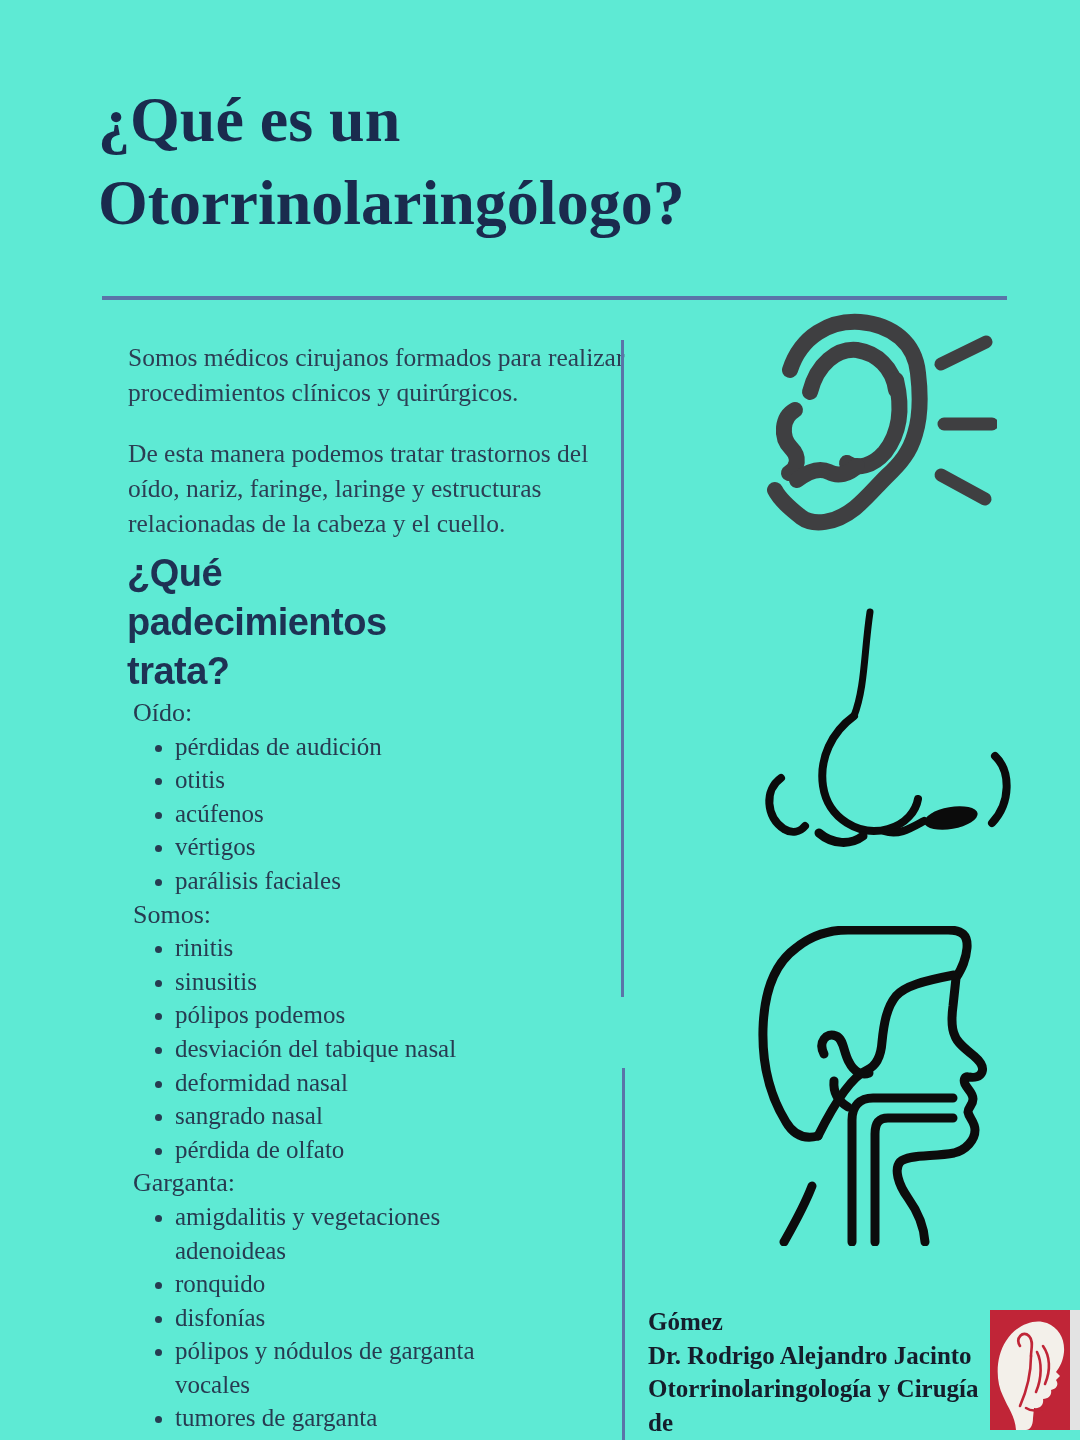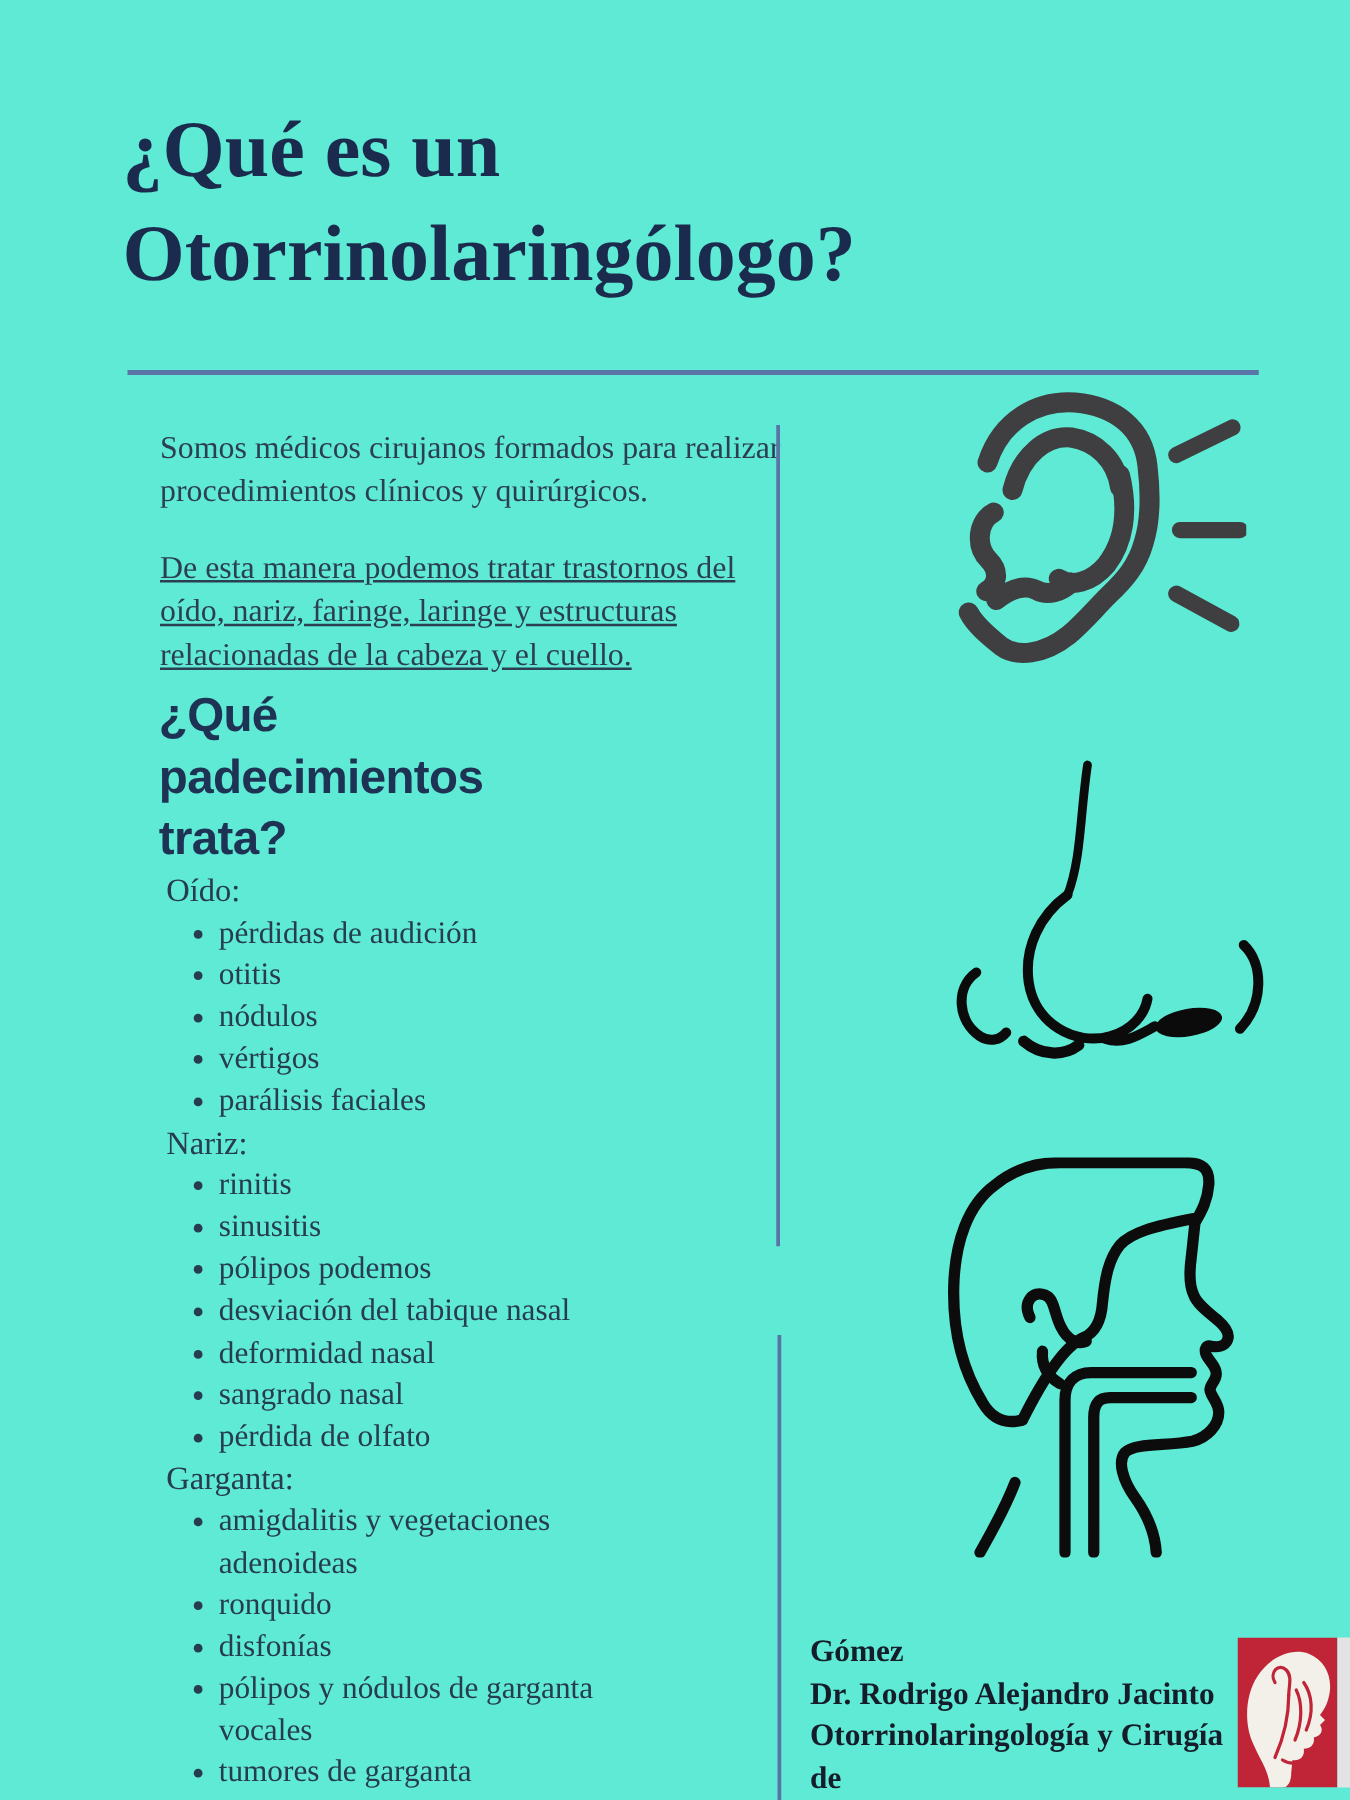--- a/index.html
+++ b/index.html
@@ -18,21 +18,21 @@
   .hrule{
     position:absolute;left:102px;top:296px;width:905px;height:4px;
     background:#5a74a8;
   }
   
   .para{
     position:absolute;left:128px;width:508px;
     font-size:25.5px;line-height:35px;color:#2c3e54;
   }
   .p1{top:340px;}
-  .p2{top:436px;text-decoration:underline;}
+  .p2{top:436px;}
   
   .q-heading{
     position:absolute;left:127px;top:549px;width:300px;
     font-family:"Liberation Sans","DejaVu Sans",sans-serif;
     font-size:38px;line-height:49px;font-weight:bold;color:#1e3254;
     letter-spacing:-0.5px;
   }
   
   .cond{
     position:absolute;left:133px;top:696px;width:500px;
@@ -72,25 +72,25 @@
   <div class="para p1">Somos médicos cirujanos formados para realizar procedimientos clínicos y quirúrgicos.</div>
   <div class="para p2">De esta manera podemos tratar trastornos del oído, nariz, faringe, laringe y estructuras relacionadas de la cabeza y el cuello.</div>
 
   <div class="q-heading">¿Qué padecimientos trata?</div>
 
   <div class="cond">
     <div class="lbl">Oído:</div>
     <ul>
       <li>pérdidas de audición</li>
       <li>otitis</li>
-      <li>nódulos</li>
+      <li>acúfenos</li>
       <li>vértigos</li>
       <li>parálisis faciales</li>
     </ul>
-    <div class="lbl">Nariz:</div>
+    <div class="lbl">Somos:</div>
     <ul>
       <li>rinitis</li>
       <li>sinusitis</li>
       <li>pólipos podemos</li>
       <li>desviación del tabique nasal</li>
       <li>deformidad nasal</li>
       <li>sangrado nasal</li>
       <li>pérdida de olfato</li>
     </ul>
     <div class="lbl">Garganta:</div>

